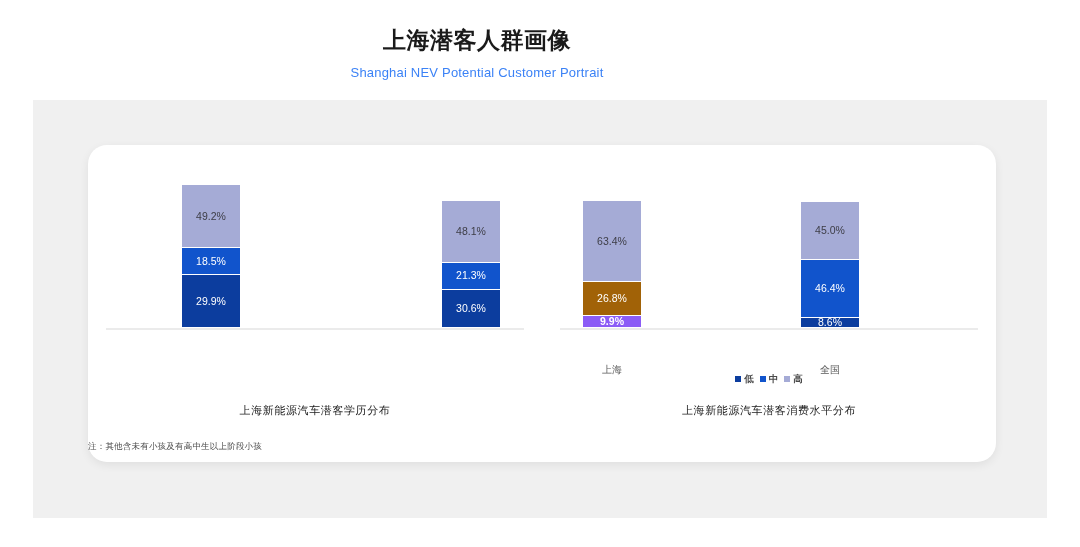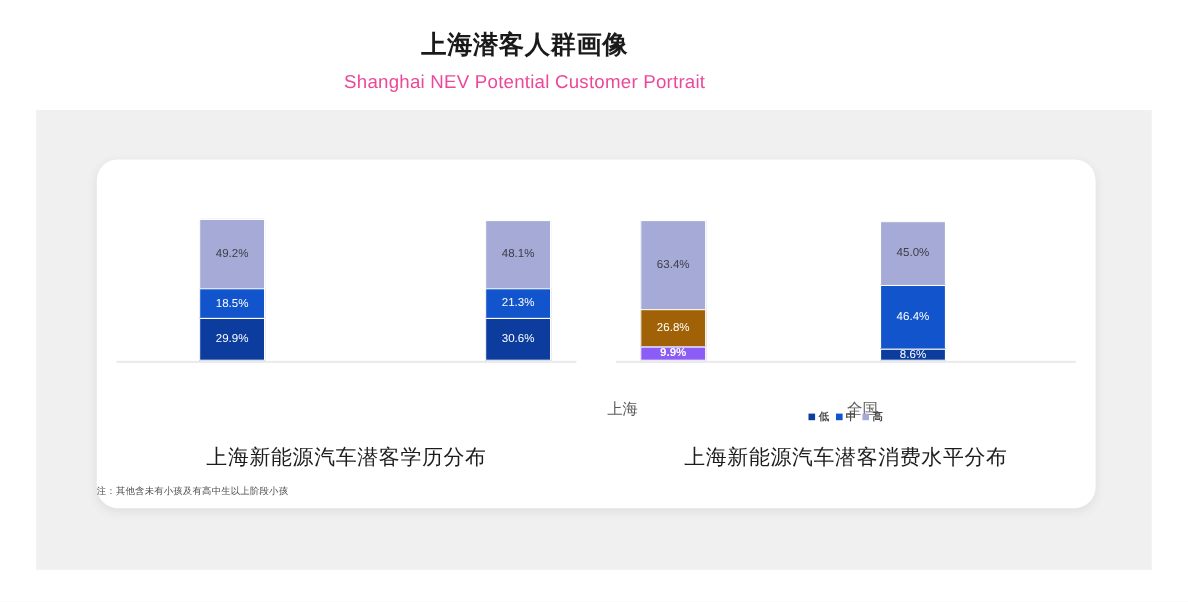--- a/index.html
+++ b/index.html
@@ -26,23 +26,23 @@
     margin: 0;
     padding-top: 25px;
     font-size: 23px;
     font-weight: bold;
     color: #1a1a1a;
     letter-spacing: 0.5px;
   }
   .sub-title {
     margin: 0;
     padding-top: 9px;
-    font-size: 17px;
+    font-size: 13px;
     font-weight: 400;
-    color: #ec4899;
+    color: #3b82f6;
     letter-spacing: 0.2px;
   }
 
   
   .gray-panel {
     position: absolute;
     left: 33px;
     top: 100px;
     width: 1014px;
     height: 418px;
@@ -109,22 +109,22 @@
     justify-content: center;
     font-size: 10.5px;
     line-height: 1;
     overflow: hidden;
   }
   .seg:last-child { border-bottom: 1px solid #ffffff; }
 
   .cat-label {
     position: absolute;
     width: 120px;
-    text-align: left;
-    font-size: 14px;
+    text-align: center;
+    font-size: 10px;
     color: #5a5a5a;
     top: 188px;
   }
 
   .legend {
     position: absolute;
     left: 0;
     width: 454px;
     text-align: center;
     font-size: 9.5px;
@@ -144,21 +144,21 @@
     position: relative;
     top: -1px;
   }
   .legend .lbl { vertical-align: middle; }
 
   .chart-caption {
     position: absolute;
     left: 0;
     width: 454px;
     text-align: center;
-    font-size: 19px;
+    font-size: 11px;
     color: #1c1c1c;
     letter-spacing: 0.6px;
   }
 
   .footnote {
     position: absolute;
     left: 55px;
     top: 341px;
     font-size: 8.5px;
     color: #4b4b4b;
@@ -178,21 +178,21 @@
   <div class="white-card">
     <div class="charts-row">
 
       <div class="chart-block left">
         <div class="plot-area">
           <div class="axis-line"></div>
           <div class="bars">
               <div class="bar" style="left: 75px;">
                 <div class="seg" style="height: 62.976px; background: rgb(165, 171, 214); color: rgb(61, 61, 70);">49.2%</div>
                 <div class="seg" style="height: 26.752px; background: rgb(17, 84, 204); color: rgb(255, 255, 255);">18.5%</div>
-                <div class="seg" style="height: 39px; background: rgb(12, 61, 158); color: rgb(255, 255, 255);">29.9%</div>
+                <div class="seg" style="height: 54px; background: rgb(12, 61, 158); color: rgb(255, 255, 255);">29.9%</div>
               </div>
               <div class="bar" style="left: 335px;">
                 <div class="seg" style="height: 61.568px; background: rgb(165, 171, 214); color: rgb(61, 61, 70);">48.1%</div>
                 <div class="seg" style="height: 27.264px; background: rgb(17, 84, 204); color: rgb(255, 255, 255);">21.3%</div>
                 <div class="seg" style="height: 39.168px; background: rgb(12, 61, 158); color: rgb(255, 255, 255);">30.6%</div>
               </div>
             </div>
         </div>
         <div class="chart-caption" style="top:258px;">上海新能源汽车潜客学历分布</div>
       </div>

